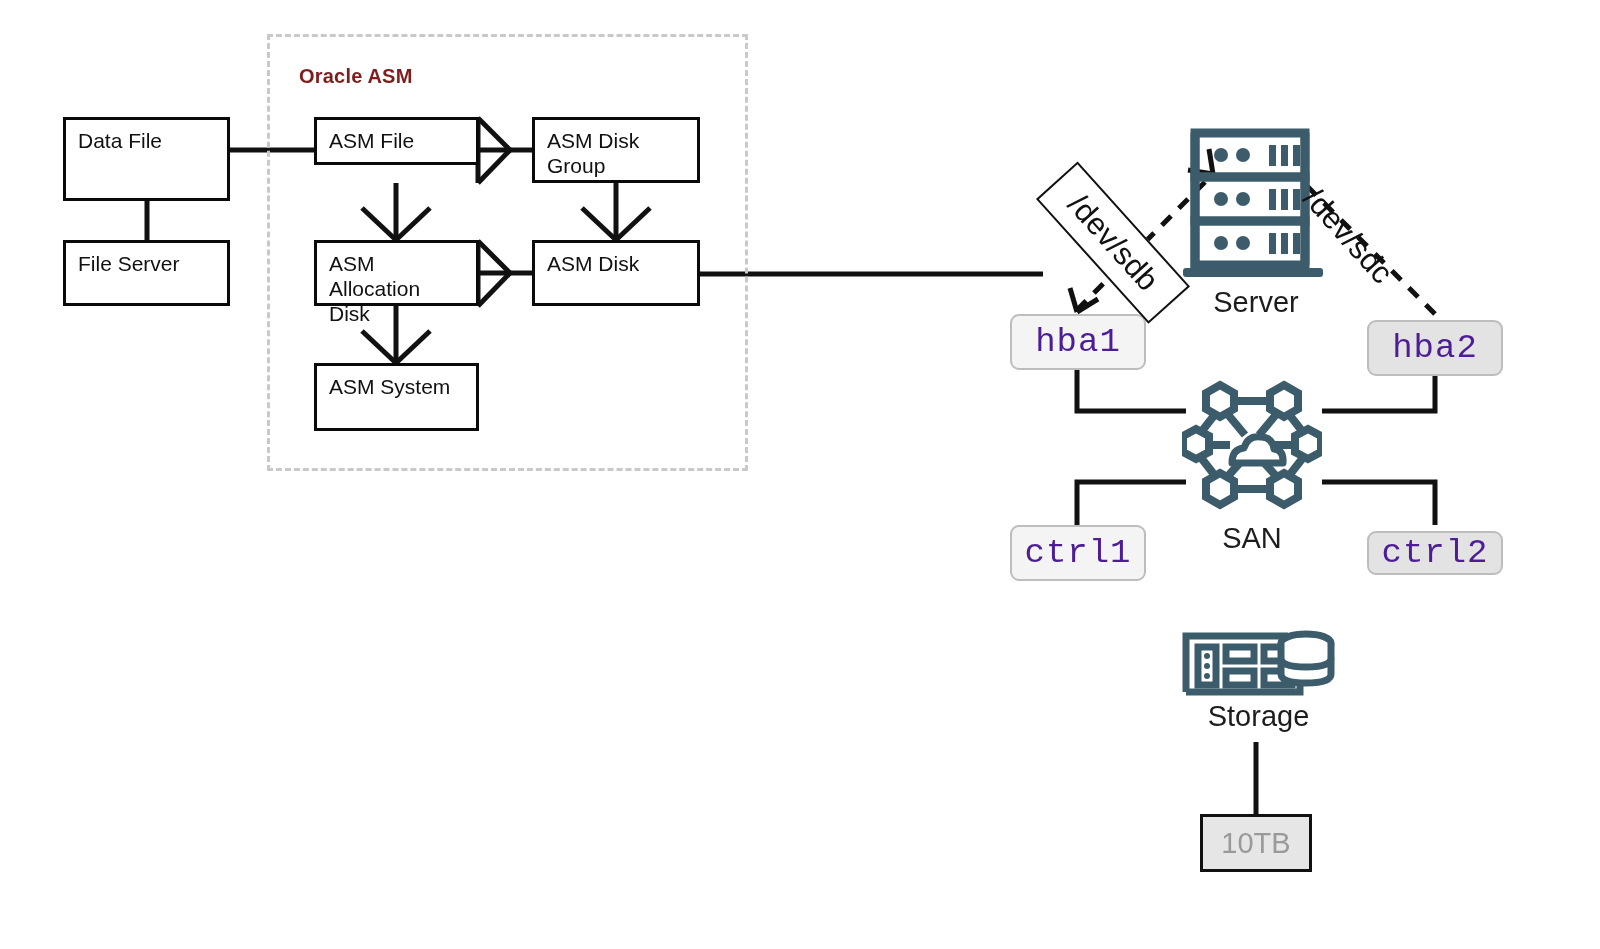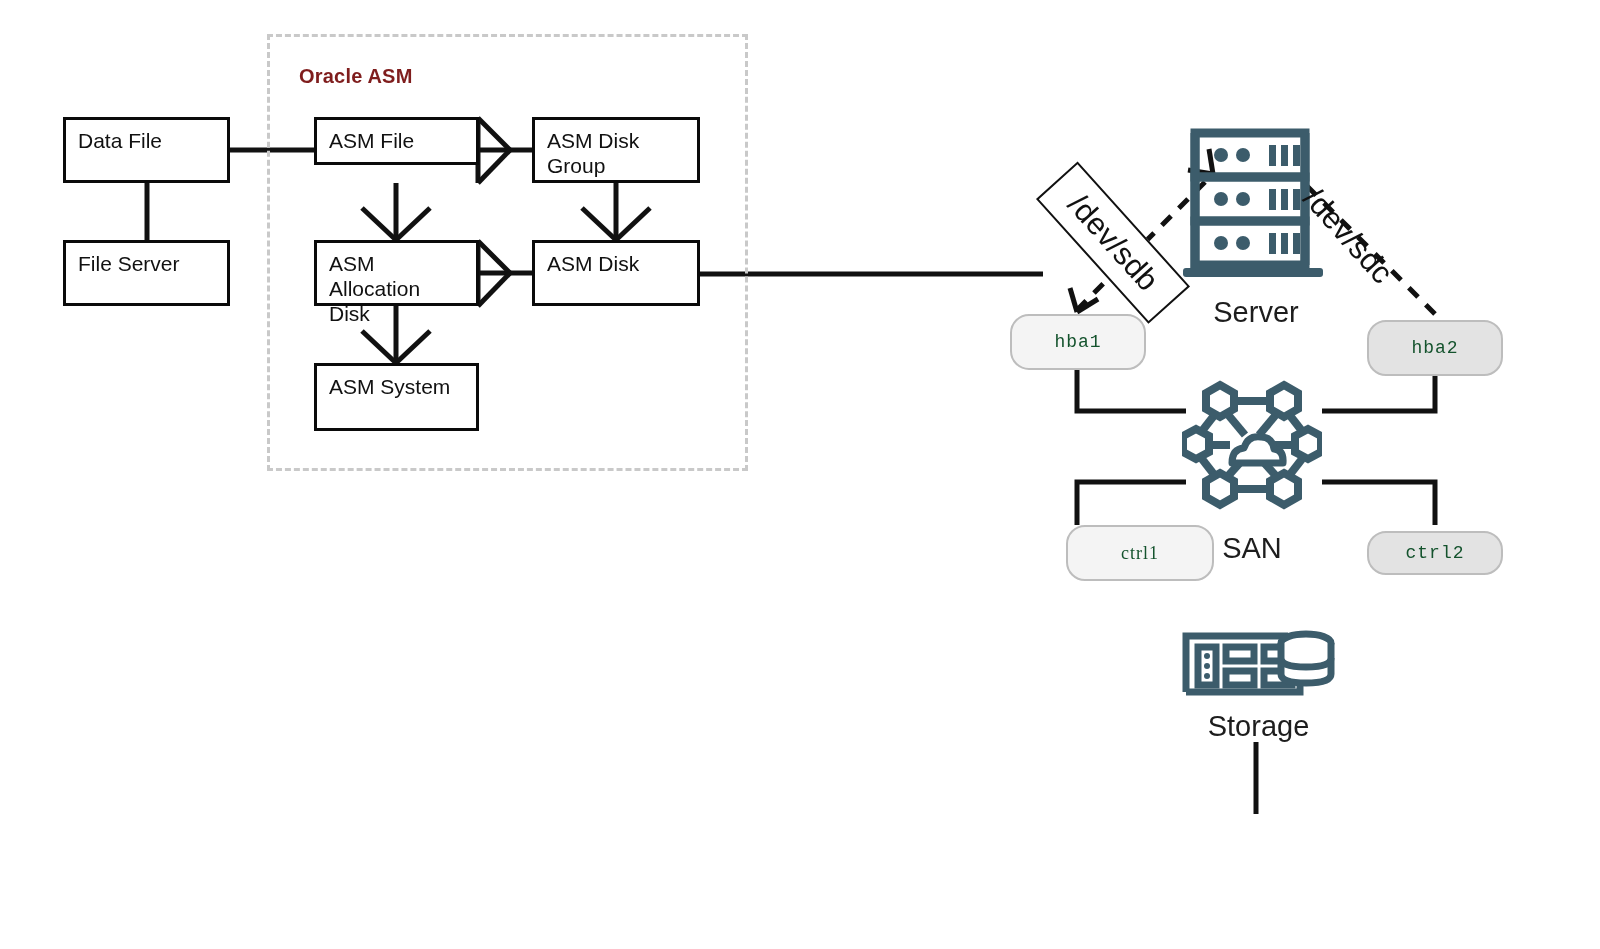--- a/index.html
+++ b/index.html
@@ -25,42 +25,42 @@
     position:absolute;left:267px;top:34px;width:481px;height:437px;
     border:3px dashed #c9c9c9;box-sizing:border-box;z-index:1;background:transparent;
   }
   #asm-title{
     position:absolute;left:299px;top:65px;z-index:4;
     font-size:20px;font-weight:bold;color:#7f1d1d;letter-spacing:.2px;
   }
 
   
   .pill{
-    position:absolute;box-sizing:border-box;border-radius:19px;
+    position:absolute;box-sizing:border-box;border-radius:9px;
     border:2px solid #bdbdbd;z-index:4;
     display:flex;align-items:center;justify-content:center;
     font-family:"Liberation Mono","DejaVu Sans Mono",monospace;
-    font-size:18px;color:#14532d;letter-spacing:1px;
+    font-size:34px;color:#4c1d95;letter-spacing:1px;
   }
   .pill.light{background:#f4f4f4;}
   .pill.dark{background:#e3e3e3;margin-top:6px;}
 
   
   .sqbox{
     position:absolute;box-sizing:border-box;background:#e6e6e6;
     border:3px solid #111111;z-index:4;
     display:flex;align-items:center;justify-content:center;
     font-size:29px;color:#9a9a9a;
   }
 
   
   .icon{position:absolute;z-index:4;}
   .icon-label{
     position:absolute;z-index:4;text-align:center;
-    font-size:29px;color:#1d1d1d;margin-top:10px;
+    font-size:29px;color:#1d1d1d;
   }
 
   
   #sdb-label{
     position:absolute;left:1036px;top:143px;width:168px;height:56px;
     transform:rotate(48deg);transform-origin:0 100%;
     background:#ffffff;border:2px solid #111111;box-sizing:border-box;
     z-index:6;display:flex;align-items:center;justify-content:center;
     font-size:31px;color:#111111;
   }
@@ -160,21 +160,21 @@
 
     <g stroke="#111111" fill="none" stroke-width="5">
       <polyline points="1322,482 1435,482 1435,525"></polyline>
     </g>
 
     <g stroke="#111111" fill="none" stroke-width="5">
       <line x1="1256" y1="742" x2="1256" y2="814"></line>
     </g>
   </svg>
 
-  <div class="erbox" style="left:63px;top:117px;width:167px;height:66px;">
+  <div class="erbox" style="left:63px;top:117px;width:167px;height:84px;">
     <span>Data File</span>
   </div>
 
   <div class="erbox" style="left:63px;top:240px;width:167px;height:66px;">
     <span>File Server</span>
   </div>
 
   <div class="erbox" style="left:314px;top:117px;width:165px;height:48px;">
     <span>ASM File</span>
   </div>
@@ -281,17 +281,18 @@
       </g>
     </svg>
   </div>
   <div class="icon-label" style="left:1176px;top:700px;width:165px;">Storage</div>
 
   <div id="sdb-label">/dev/sdb</div>
   <div id="sdc-label">/dev/sdc</div>
 
   <div class="pill light" style="left:1010px;top:314px;width:136px;height:56px;">hba1</div>
   <div class="pill dark" style="left:1367px;top:314px;width:136px;height:56px;">hba2</div>
-  <div class="pill light" style="left:1066px;top:525px;width:148px;height:56px;font-family:Liberation Serif, serif;">ctrl1</div>
+  <div class="pill light" style="left:1010px;top:525px;width:136px;height:56px;">ctrl1</div>
   <div class="pill dark" style="left:1367px;top:525px;width:136px;height:44px;">ctrl2</div>
 
+  <div class="sqbox" style="left:1200px;top:814px;width:112px;height:58px;">10TB</div>
 
 </div>
 
 </body></html>

